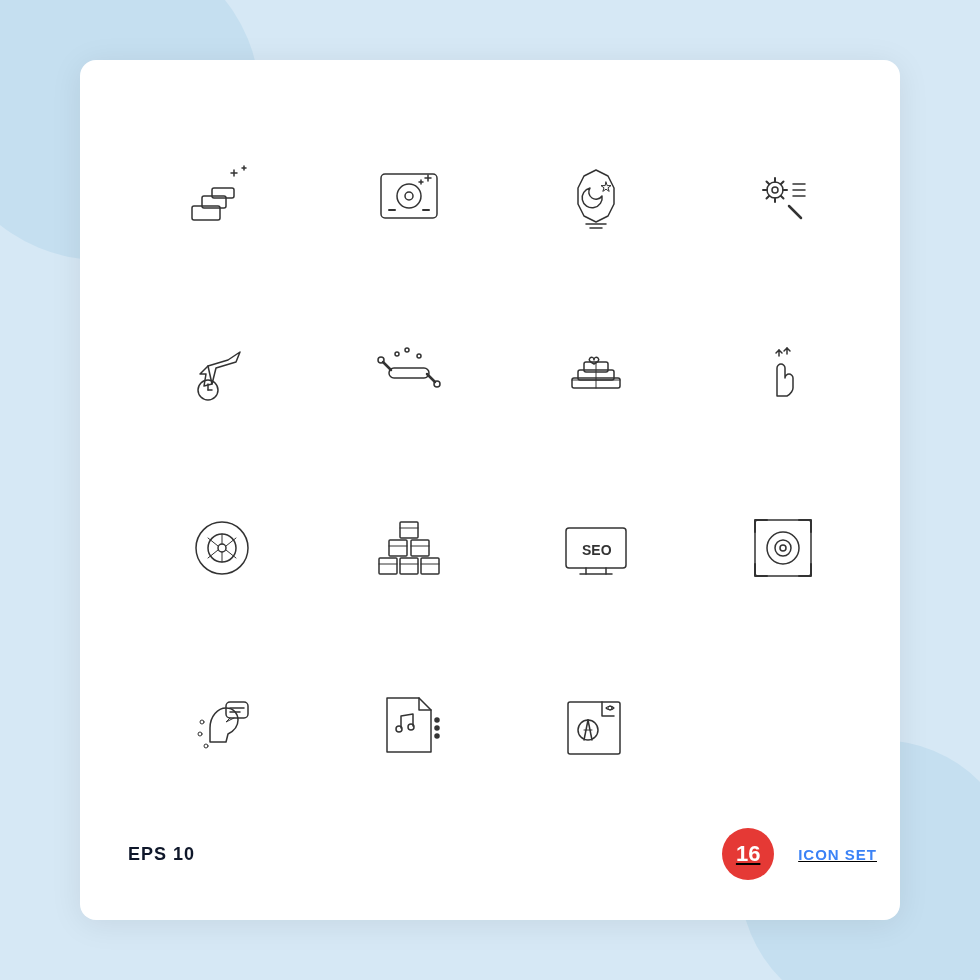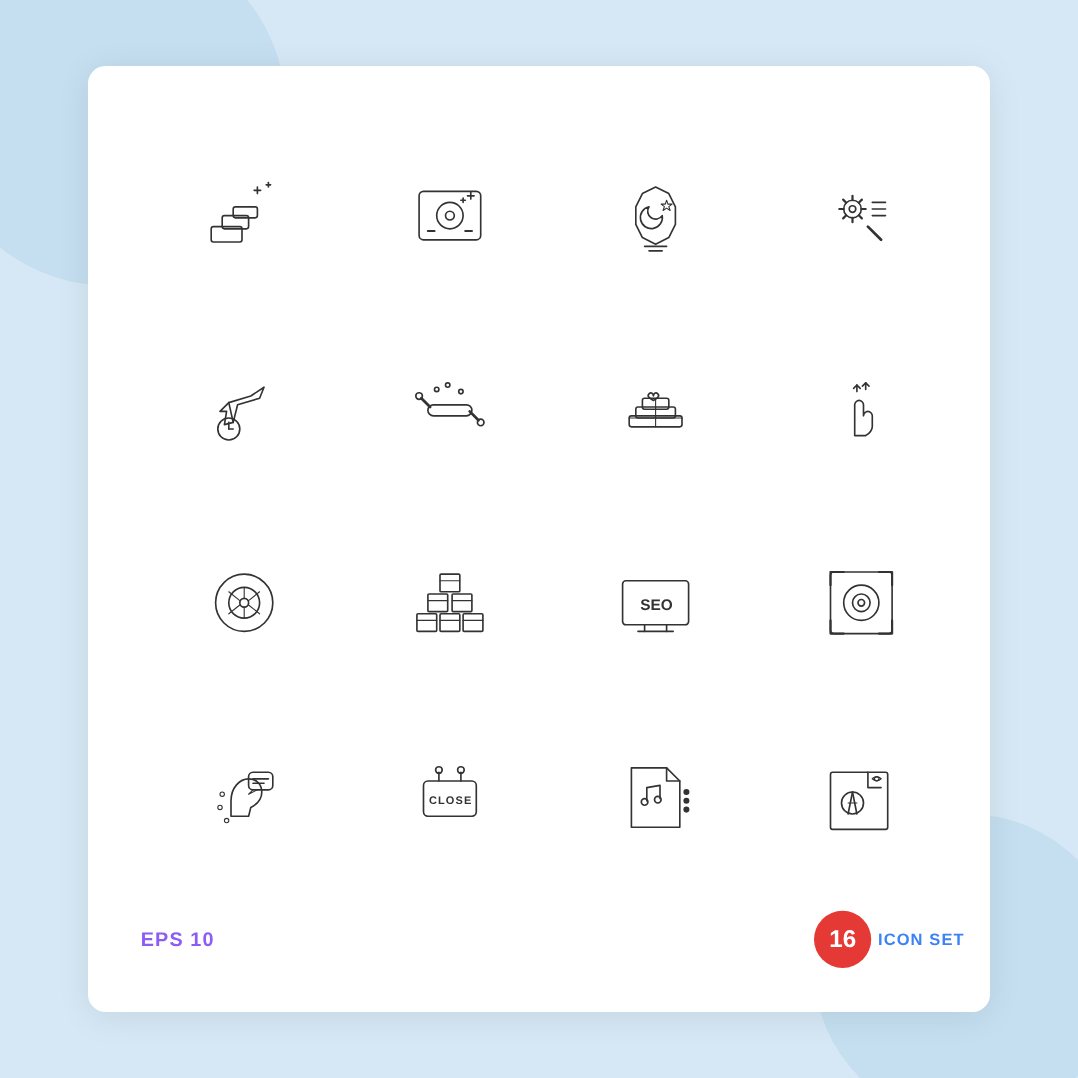--- a/index.html
+++ b/index.html
@@ -72,28 +72,29 @@
     .footer {
       display: flex;
       align-items: center;
       justify-content: space-between;
       padding-top: 16px;
     }
 
     .eps-label {
       font-size: 18px;
       font-weight: bold;
-      color: #8b5cf6;
+      color: #0f172a;
       letter-spacing: 1px;
     }
 
     .icon-set-badge {
       display: flex;
       align-items: center;
-      gap: 6px;
+      gap: 24px;
+      text-decoration: underline;
     }
 
     .badge-circle {
       width: 52px;
       height: 52px;
       background: #e53935;
       border-radius: 50%;
       display: flex;
       align-items: center;
       justify-content: center;
@@ -309,33 +310,20 @@
         <line x1="48" y1="24" x2="62" y2="24" stroke="#333" stroke-width="1.5"></line>
         <line x1="48" y1="28" x2="58" y2="28" stroke="#333" stroke-width="1.5"></line>
         <polyline points="48,34 44,38 52,34" stroke="#333" stroke-width="1" fill="none"></polyline>
 
         <circle cx="20" cy="38" r="2" stroke="#333" stroke-width="1"></circle>
         <circle cx="18" cy="50" r="2" stroke="#333" stroke-width="1"></circle>
         <circle cx="24" cy="62" r="2" stroke="#333" stroke-width="1"></circle>
       </svg>
     </div>
 
-    <div class="icon-cell">
-      <svg viewBox="0 0 80 80">
-
-        <line x1="30" y1="18" x2="30" y2="26" stroke="#333" stroke-width="1.5"></line>
-        <line x1="50" y1="18" x2="50" y2="26" stroke="#333" stroke-width="1.5"></line>
-        <circle cx="30" cy="16" r="3" stroke="#333" stroke-width="1.5" fill="none"></circle>
-        <circle cx="50" cy="16" r="3" stroke="#333" stroke-width="1.5" fill="none"></circle>
-
-        <rect x="16" y="26" width="48" height="32" rx="4" stroke="#333" stroke-width="1.5"></rect>
-
-        <text x="21" y="47" font-size="10" font-weight="bold" stroke="none" fill="#333" font-family="Arial" letter-spacing="1">CLOSE</text>
-      </svg>
-    </div>
 
     <div class="icon-cell">
       <svg viewBox="0 0 80 80">
 
         <path d="M18,14 L50,14 L62,26 L62,68 L18,68 Z" stroke="#333" stroke-width="1.5" fill="none"></path>
         <polyline points="50,14 50,26 62,26" stroke="#333" stroke-width="1.5" fill="none"></polyline>
 
         <path d="M32,44 L32,32 L44,30 L44,42" stroke="#333" stroke-width="1.5" fill="none"></path>
         <circle cx="30" cy="45" r="3" stroke="#333" stroke-width="1.5"></circle>
         <circle cx="42" cy="43" r="3" stroke="#333" stroke-width="1.5"></circle>

